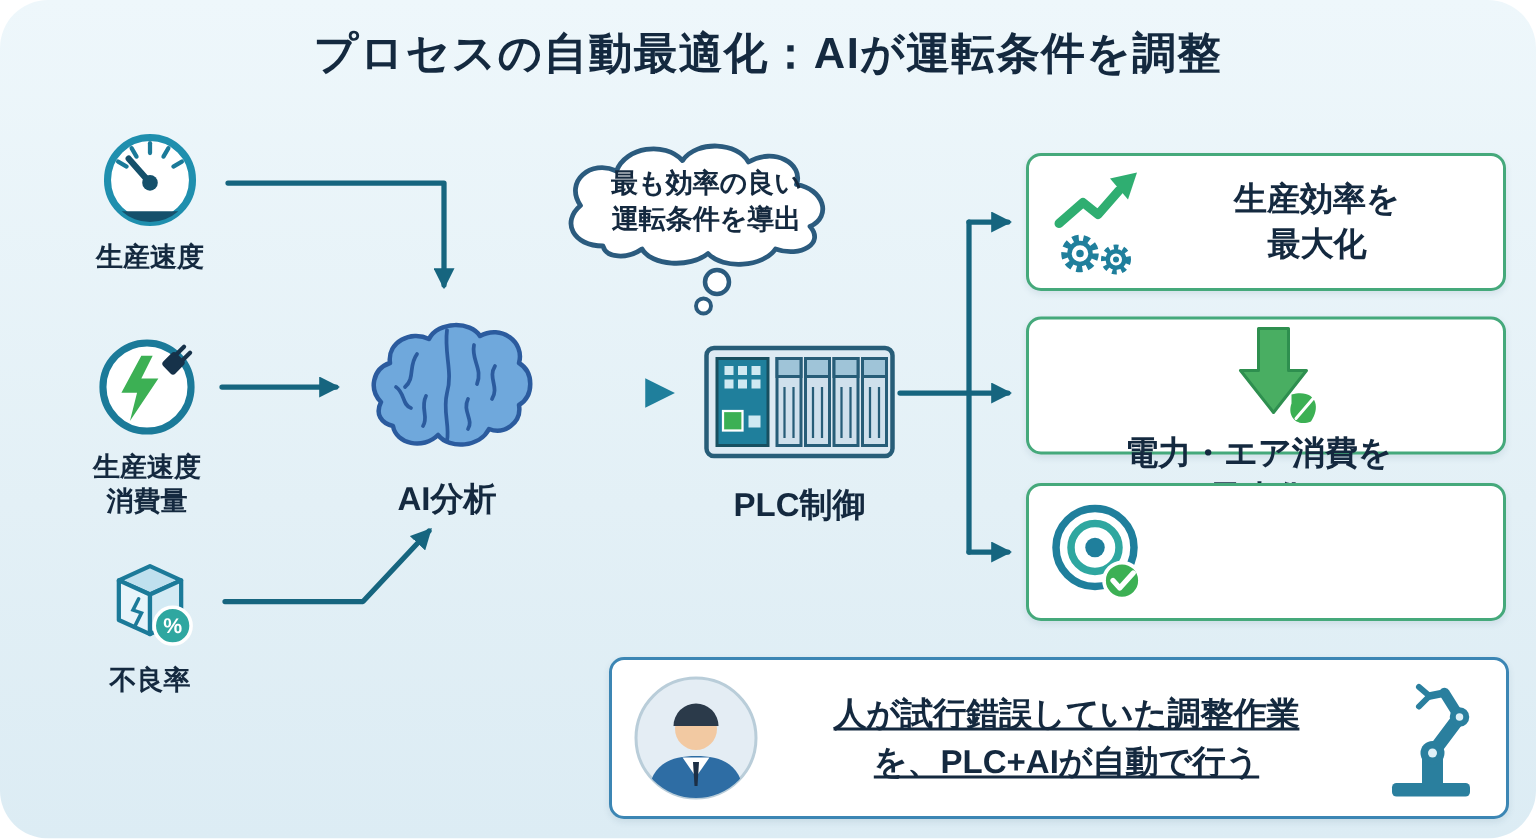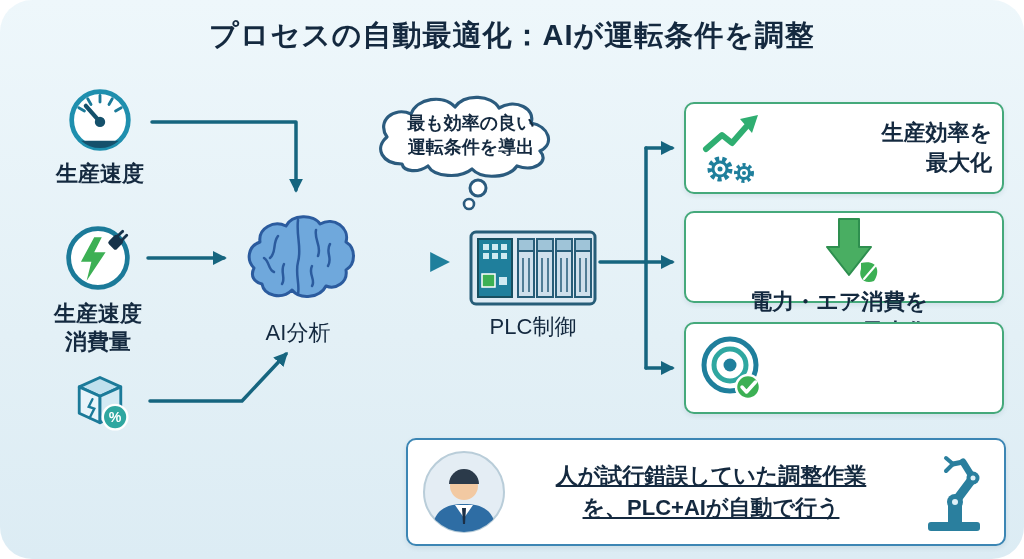--- a/index.html
+++ b/index.html
@@ -15,32 +15,32 @@
   }
   .abs { position:absolute; }
   .prewrap { white-space:pre-line; }
   .title {
     position:absolute; top:16px; left:0; width:1024px;
     text-align:center; font-size:29px; font-weight:800; color:#14293f;
     letter-spacing:1px;
   }
   .input-group { position:absolute; text-align:center; }
   .input-group .ilabel {
-    margin-top:6px; font-size:22px; font-weight:800; color:#14293f; line-height:1.25;
-  }
-  .node-label { font-size:22px; font-weight:400; color:#14293f; text-align:center; }
+    margin-top:6px; font-size:18px; font-weight:800; color:#14293f; line-height:1.25;
+  }
+  .node-label { font-size:22px; font-weight:700; color:#14293f; text-align:center; }
   .outcome {
     position:absolute; left:684px; width:320px; height:92px;
     background:#ffffff; border:2.5px solid #45a97b; border-radius:10px;
     display:flex; align-items:center;
     box-shadow:0 2px 5px rgba(30,70,100,0.10);
   }
   .outcome .oicon { margin-left:14px; flex:0 0 auto; display:flex; }
   .outcome .olabel {
-    flex:1; text-align:right; font-size:22px; font-weight:800;
+    flex:1; text-align:center; font-size:22px; font-weight:800;
     line-height:1.35; padding-right:10px; color:#14293f;
   }
   .summary {
     position:absolute; left:406px; top:438px; width:600px; height:108px;
     background:#ffffff; border:2.5px solid #3c86b4; border-radius:10px;
     display:flex; align-items:center;
     box-shadow:0 2px 5px rgba(30,70,100,0.10);
     text-decoration:underline;
   }
   .summary .slabel {
@@ -122,20 +122,21 @@
     <svg width="68" height="68" viewBox="0 0 72 72" style="margin:0 auto;">
       <g stroke="#1b7a99" stroke-width="3" stroke-linejoin="round">
         <polygon points="14,20 36,10 58,20 36,30" fill="#bfe0ee"></polygon>
         <polygon points="14,20 36,30 36,58 14,48" fill="#e8f4fa"></polygon>
         <polygon points="58,20 36,30 36,58 58,48" fill="#d3eaf4"></polygon>
       </g>
       <path d="M28,33 l-4,8 l6,2 l-5,10" fill="none" stroke="#1b7a99" stroke-width="2.5" stroke-linecap="round"></path>
       <circle cx="52" cy="52" r="13" fill="#2fa7a0" stroke="#ffffff" stroke-width="2.5"></circle>
       <text x="52" y="57.5" text-anchor="middle" font-size="15" font-weight="bold" fill="#ffffff">%</text>
     </svg>
+    <div class="ilabel prewrap">不良率</div>
   </div>
 
   <div class="abs" style="left:238px; top:206px; width:120px;">
     <svg width="120" height="100" viewBox="0 0 120 100">
       <path d="M16,62 C8,54 10,40 22,36 C20,22 36,14 48,20 C54,8 76,8 82,18 C96,10 112,22 108,36 C118,42 118,58 108,64 C110,76 98,84 88,80 C82,92 62,94 54,84 C44,94 26,90 24,78 C16,76 12,70 16,62 Z" fill="#6fa8dc" stroke="#2b5b9e" stroke-width="3" stroke-linejoin="round"></path>
       <g fill="none" stroke="#2b5b9e" stroke-width="2.5" stroke-linecap="round">
         <path d="M60,14 C58,30 64,42 60,56 C57,68 62,78 60,88"></path>
         <path d="M40,30 C34,38 39,46 32,52"></path>
         <path d="M46,58 C42,66 48,72 44,78"></path>
         <path d="M78,24 C76,34 84,40 80,50"></path>
@@ -191,21 +192,21 @@
           <line x1="11" y1="36" x2="11" y2="70" stroke="#275d78" stroke-width="1.5"></line>
         </g>
         <g transform="translate(107,0)">
           <rect x="0" y="17" width="16" height="58" fill="#cfe0ec" stroke="#275d78" stroke-width="2"></rect>
           <rect x="0" y="17" width="16" height="12" fill="#9fc4d8" stroke="#275d78" stroke-width="2"></rect>
           <line x1="5" y1="36" x2="5" y2="70" stroke="#275d78" stroke-width="1.5"></line>
           <line x1="11" y1="36" x2="11" y2="70" stroke="#275d78" stroke-width="1.5"></line>
         </g>
       </g>
     </svg>
-    <div class="node-label" style="margin-top:0;">PLC制御</div>
+    <div class="node-label" style="margin-top:10px;">PLC制御</div>
   </div>
 
   <div class="outcome" style="top:102px;">
     <div class="oicon">
       <svg width="64" height="74" viewBox="0 0 64 74">
         <path d="M6,38 L22,24 L32,32 L46,16" fill="none" stroke="#2fae71" stroke-width="6" stroke-linecap="round" stroke-linejoin="round"></path>
         <polygon points="40,8 58,4 52,22" fill="#2fae71"></polygon>
         <circle cx="20" cy="58" r="10" fill="none" stroke="#1f7f9c" stroke-width="5" stroke-dasharray="4 3"></circle>
         <circle cx="20" cy="58" r="7" fill="#ffffff" stroke="#1f7f9c" stroke-width="3"></circle>
         <circle cx="20" cy="58" r="2.5" fill="#1f7f9c"></circle>

